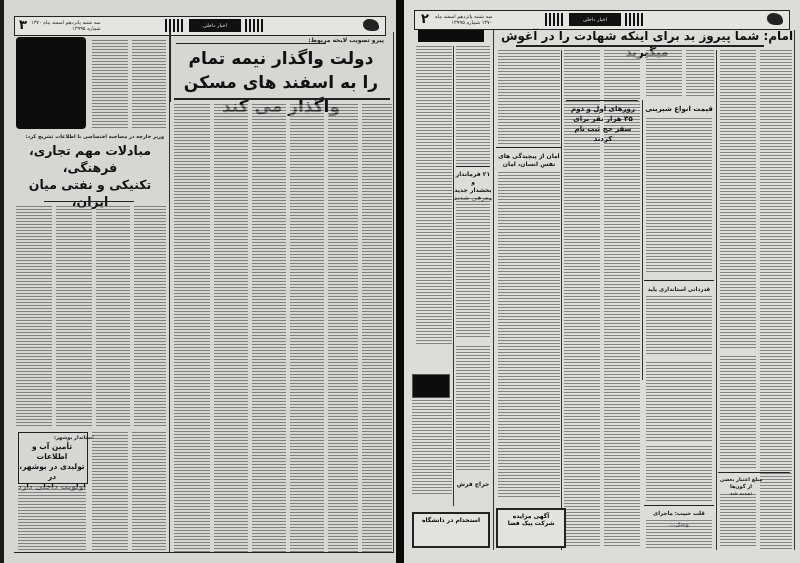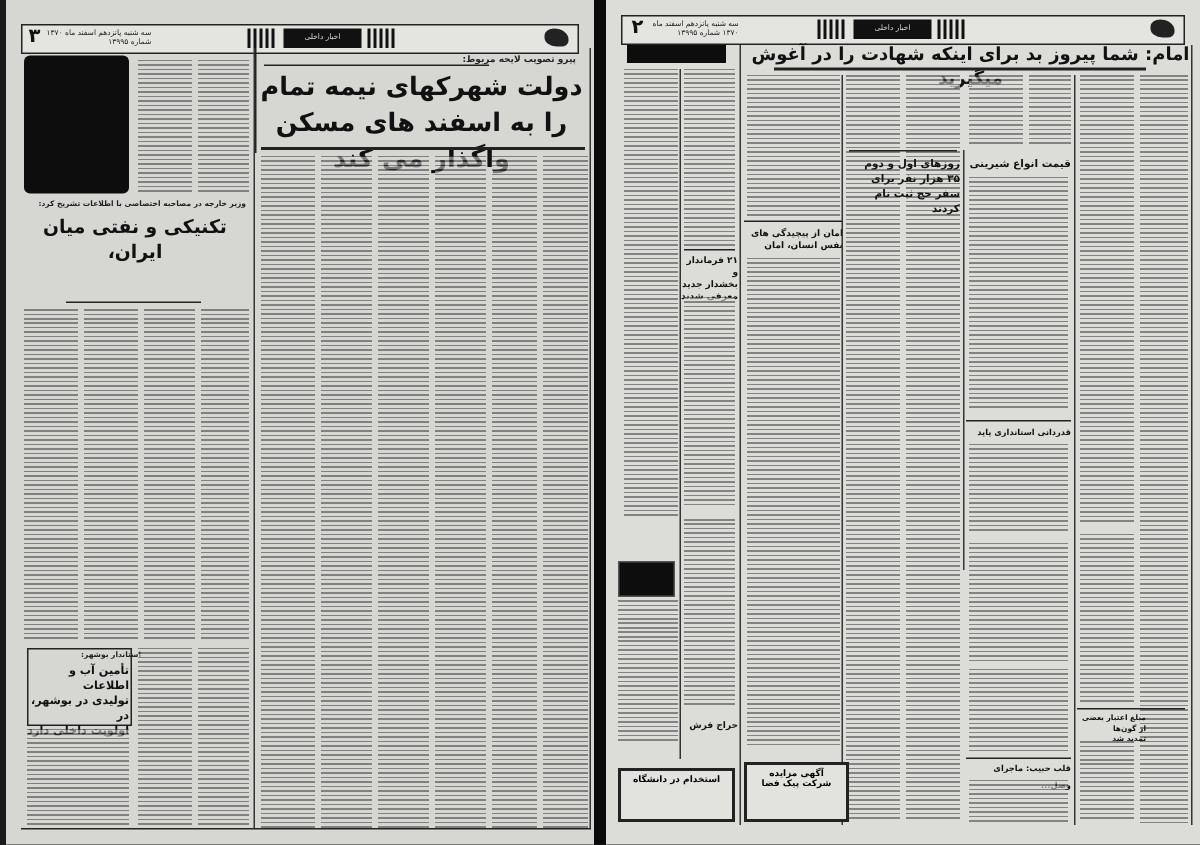--- a/index.html
+++ b/index.html
@@ -22,21 +22,21 @@
   .barcode i{display:inline-block;width:2px;height:13px;background:#111;margin-right:2px;}
   .section-tag{display:inline-block;background:#111;color:#ddd;font-size:5px;height:13px;line-height:13px;padding:0 14px;margin:0 4px;direction:rtl;}
   .logo{position:absolute;right:6px;top:2px;width:16px;height:12px;background:#222;border-radius:40% 60% 30% 50%;}
   .col{position:absolute;}
   .text{background:repeating-linear-gradient(180deg,#3a3a3a 0px,#3a3a3a 1px,#d6d6d3 1px,#d6d6d3 3px);opacity:.55;}
   .right .text{background:repeating-linear-gradient(180deg,#3a3a3a 0px,#3a3a3a 1px,#dcdcd9 1px,#dcdcd9 3px);}
   .rule-v{position:absolute;width:1px;background:#333;}
   .rule-h{position:absolute;height:2px;background:#222;}
   .headline{position:absolute;direction:rtl;text-align:center;font-weight:bold;color:#111;font-family:"DejaVu Sans",sans-serif;}
   .kicker{position:absolute;direction:rtl;font-size:6px;font-weight:bold;color:#222;}
-  .sub{position:absolute;direction:rtl;font-weight:bold;color:#111;font-size:8px;line-height:11px;}
+  .sub{position:absolute;direction:rtl;text-align:center;font-weight:bold;color:#111;font-size:8px;line-height:11px;}
   .box{position:absolute;border:1px solid #222;}
   .photo{position:absolute;background:#0d0d0d;border-radius:4px;}
   .adbox{position:absolute;border:2px solid #222;background:#e2e2df;direction:rtl;text-align:center;font-size:6px;font-weight:bold;}
   .gutter{position:absolute;left:396px;top:0;width:8px;height:563px;background:#0a0a0a;}
 </style>
 </head>
 <body>
 
 <div class="page left">
   <div class="masthead">
@@ -63,27 +63,28 @@
 
   <div class="photo" style="left:12px;top:37px;width:70px;height:92px;"></div>
 
   <div class="col text" style="left:88px;top:40px;width:36px;height:88px;"></div>
   <div class="col text" style="left:128px;top:40px;width:34px;height:88px;"></div>
 
   <div class="box" style="left:166px;top:32px;width:222px;height:70px;border-width:0;border-left:1px solid #222;"></div>
   <div class="kicker" style="right:12px;top:36px;">پیرو تصویب لایحه مربوط:</div>
   <div class="rule-h" style="left:172px;top:43px;width:150px;height:1px;"></div>
   <div class="headline" style="left:166px;top:46px;width:222px;font-size:17px;line-height:24px;">
-    <div>دولت شهرکهای نیمه تمام</div>
+    <div>دولت واگذار نیمه تمام</div>
     <div>را به اسفند های مسکن واگذار می کند</div>
   </div>
   <div class="rule-h" style="left:170px;top:98px;width:216px;height:2px;"></div>
 
   <div class="kicker" style="left:12px;top:133px;width:148px;font-size:5px;">وزیر خارجه در مصاحبه اختصاصی با اطلاعات تشریح کرد:</div>
   <div class="headline" style="left:10px;top:142px;width:152px;font-size:12.5px;line-height:17px;">
+    <div>مبادلات مهم تجاری، فرهنگی،</div>
     <div>تکنیکی و نفتی میان ایران،</div>
   </div>
   <div class="rule-h" style="left:40px;top:201px;width:90px;height:1px;"></div>
 
   <div class="col text" style="left:12px;top:206px;width:36px;height:220px;"></div>
   <div class="col text" style="left:52px;top:206px;width:36px;height:220px;"></div>
   <div class="col text" style="left:92px;top:206px;width:34px;height:220px;"></div>
   <div class="col text" style="left:130px;top:206px;width:32px;height:220px;"></div>
 
   <div class="box" style="left:14px;top:432px;width:68px;height:50px;border-width:1px;"></div>

